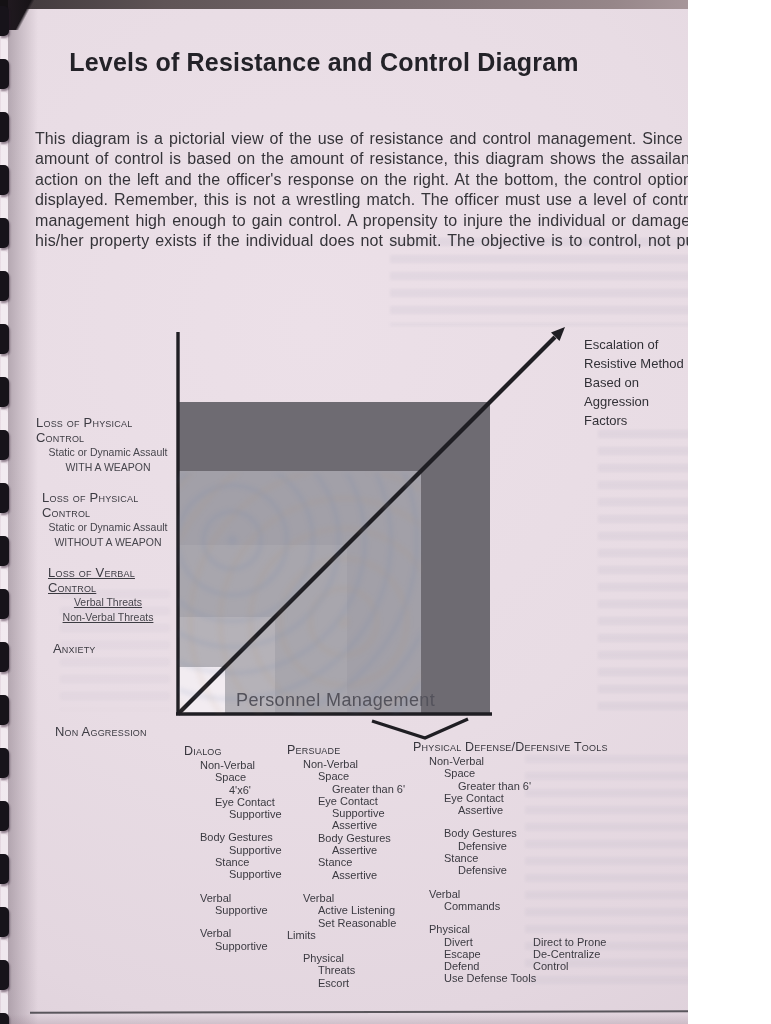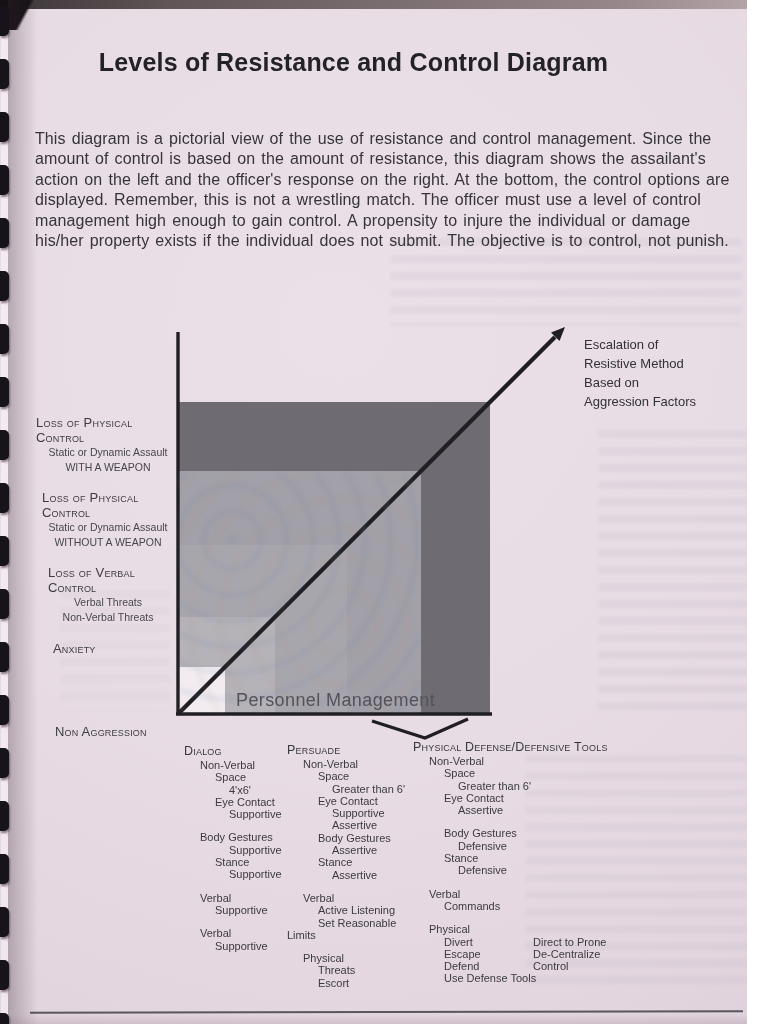--- a/index.html
+++ b/index.html
@@ -1,17 +1,17 @@
 <!DOCTYPE html>
 <html><head>
 <meta charset="utf-8">
 <style>
   html,body{margin:0;padding:0;}
   body{font-family:"Liberation Sans", sans-serif;}
-  .photo{position:relative;width:747px;height:1024px;overflow:hidden;
+  .photo{position:relative;width:688px;height:1024px;overflow:hidden;
          background:radial-gradient(130% 95% at 45% 32%, #ece0e8 0%, #e8dce4 45%, #e3d6df 72%, #d9cbd5 100%);}
   
   .top-edge{position:absolute;left:0;top:0;width:747px;height:9px;
             background:linear-gradient(90deg,#3c3538 0%,#5f5456 22%,#7d7073 55%,#968689 82%,#b3a2a6 100%);}
   .corner-shadow{position:absolute;left:0;top:0;width:58px;height:30px;
             background:linear-gradient(118deg,#141114 42%,rgba(20,17,20,0) 47%);}
   .edge-shade{position:absolute;left:8px;top:0;width:30px;height:1024px;pointer-events:none;
             background:linear-gradient(90deg,rgba(60,45,58,.30),rgba(60,45,58,0));}
   .bottom-shade{position:absolute;left:0;top:1014px;width:771px;height:10px;
             background:linear-gradient(180deg,rgba(120,95,110,0),rgba(120,95,110,.18));}
@@ -79,21 +79,21 @@
       <div class="level-block lv-i0" style="top: 415px;">
         <div class="lv-title">Loss of Physical Control</div>
         <div class="lv-sub">Static or Dynamic Assault</div>
         <div class="lv-sub">WITH A WEAPON</div>
       </div>
       <div class="level-block lv-i1" style="top: 490px;">
         <div class="lv-title">Loss of Physical Control</div>
         <div class="lv-sub">Static or Dynamic Assault</div>
         <div class="lv-sub">WITHOUT A WEAPON</div>
       </div>
-      <div class="level-block lv-i2" style="top: 565px;">
+      <div class="level-block lv-i2" style="top: 565px; text-decoration: underline;">
         <div class="lv-title">Loss of Verbal Control</div>
         <div class="lv-sub">Verbal Threats</div>
         <div class="lv-sub">Non-Verbal Threats</div>
       </div>
       <div class="level-block lv-i3" style="top: 641px;">
         <div class="lv-title">Anxiety</div>
       </div>
       <div class="level-block lv-i4" style="top: 688px;">
         <div class="lv-title">Non Aggression</div>
       </div>

